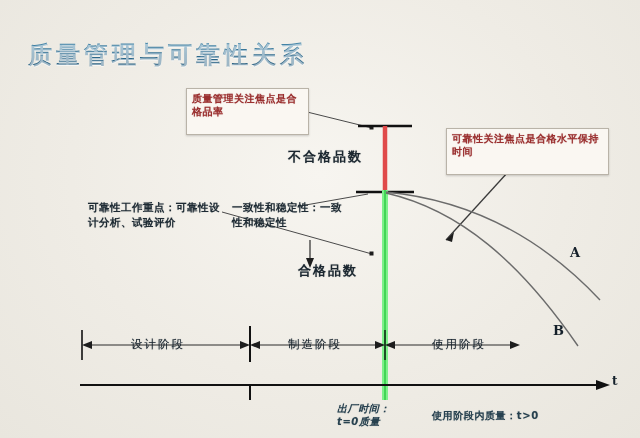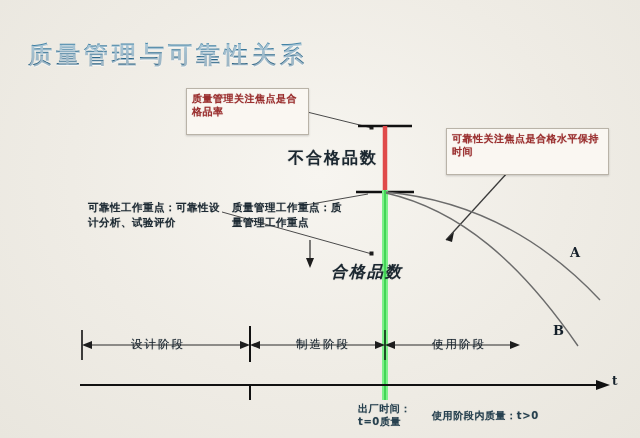--- a/index.html
+++ b/index.html
@@ -53,25 +53,25 @@
     font-weight:700;
     font-size:10.5px;
     line-height:15px;
     letter-spacing:.5px;
     text-shadow:0 0 1px rgba(29,42,51,.35);
   }
   #note-reliability-work{left:88px;top:200px;width:132px;}
   #note-quality-work{left:232px;top:200px;width:112px;}
 
   .curve-label{
-    color:#1b2730;font-weight:700;font-size:16px;letter-spacing:2px;
+    color:#1b2730;font-weight:700;font-size:13px;letter-spacing:2px;
     text-shadow:0 0 1px rgba(27,39,48,.4);
   }
   #label-defect{left:288px;top:148px;}
-  #label-pass{left:331px;top:262px;font-style:italic;}
+  #label-pass{left:298px;top:262px;}
 
   .series-label{
     color:#15202a;font-weight:700;font-size:13px;
     font-family:"DejaVu Serif","Liberation Serif",serif;
   }
   #label-a{left:570px;top:245px;}
   #label-b{left:553px;top:323px;}
 
   #label-t{
     left:612px;top:374px;
@@ -79,31 +79,31 @@
     font-family:"DejaVu Serif","Liberation Serif",serif;
   }
 
   
   .phase{
     color:#16222c;font-weight:400;font-size:11.5px;letter-spacing:2px;
     text-shadow:0 0 1px rgba(22,34,44,.4);
     white-space:nowrap;
   }
   #phase-design{left:131px;top:337px;}
-  #phase-manufacture{left:296px;top:337px;}
+  #phase-manufacture{left:288px;top:337px;}
   #phase-use{left:432px;top:337px;}
 
   
   .caption{
     color:#27414f;font-weight:700;font-size:10px;line-height:13px;
     letter-spacing:.6px;white-space:nowrap;
     text-shadow:0 0 1px rgba(39,65,79,.35);
   }
   #caption-dev{left:134px;top:409px;}
-  #caption-ship{left:358px;top:402px;}
+  #caption-ship{left:337px;top:402px;font-style:italic;}
   #caption-use{left:432px;top:409px;}
 </style>
 </head>
 <body>
 
 <div id="root">
 
   <div class="abs" id="title">质量管理与可靠性关系</div>
 
   <svg class="layer" viewBox="0 0 640 438">
@@ -176,21 +176,21 @@
 
     <line x1="250" y1="386" x2="250" y2="400" stroke="#111111" stroke-width="2"></line>
   </svg>
 
   <div class="abs callout" id="callout-quality">质量管理关注焦点是合格品率</div>
 
   <div class="abs note" id="note-reliability-work">可靠性工作重点：可靠性设计分析、试验评价</div>
 
   <div class="abs callout" id="callout-reliability">可靠性关注焦点是合格水平保持时间</div>
 
-  <div class="abs note" id="note-quality-work">质量管理工作重点：质量管理工作重点</div>
+  <div class="abs note" id="note-quality-work">一致性和稳定性：一致性和稳定性</div>
 
   <div class="abs curve-label" id="label-defect">不合格品数</div>
 
   <div class="abs curve-label" id="label-pass">合格品数</div>
 
   <div class="abs series-label" id="label-a">A</div>
 
   <div class="abs series-label" id="label-b">B</div>
 
   <div class="abs" id="label-t">t</div>

